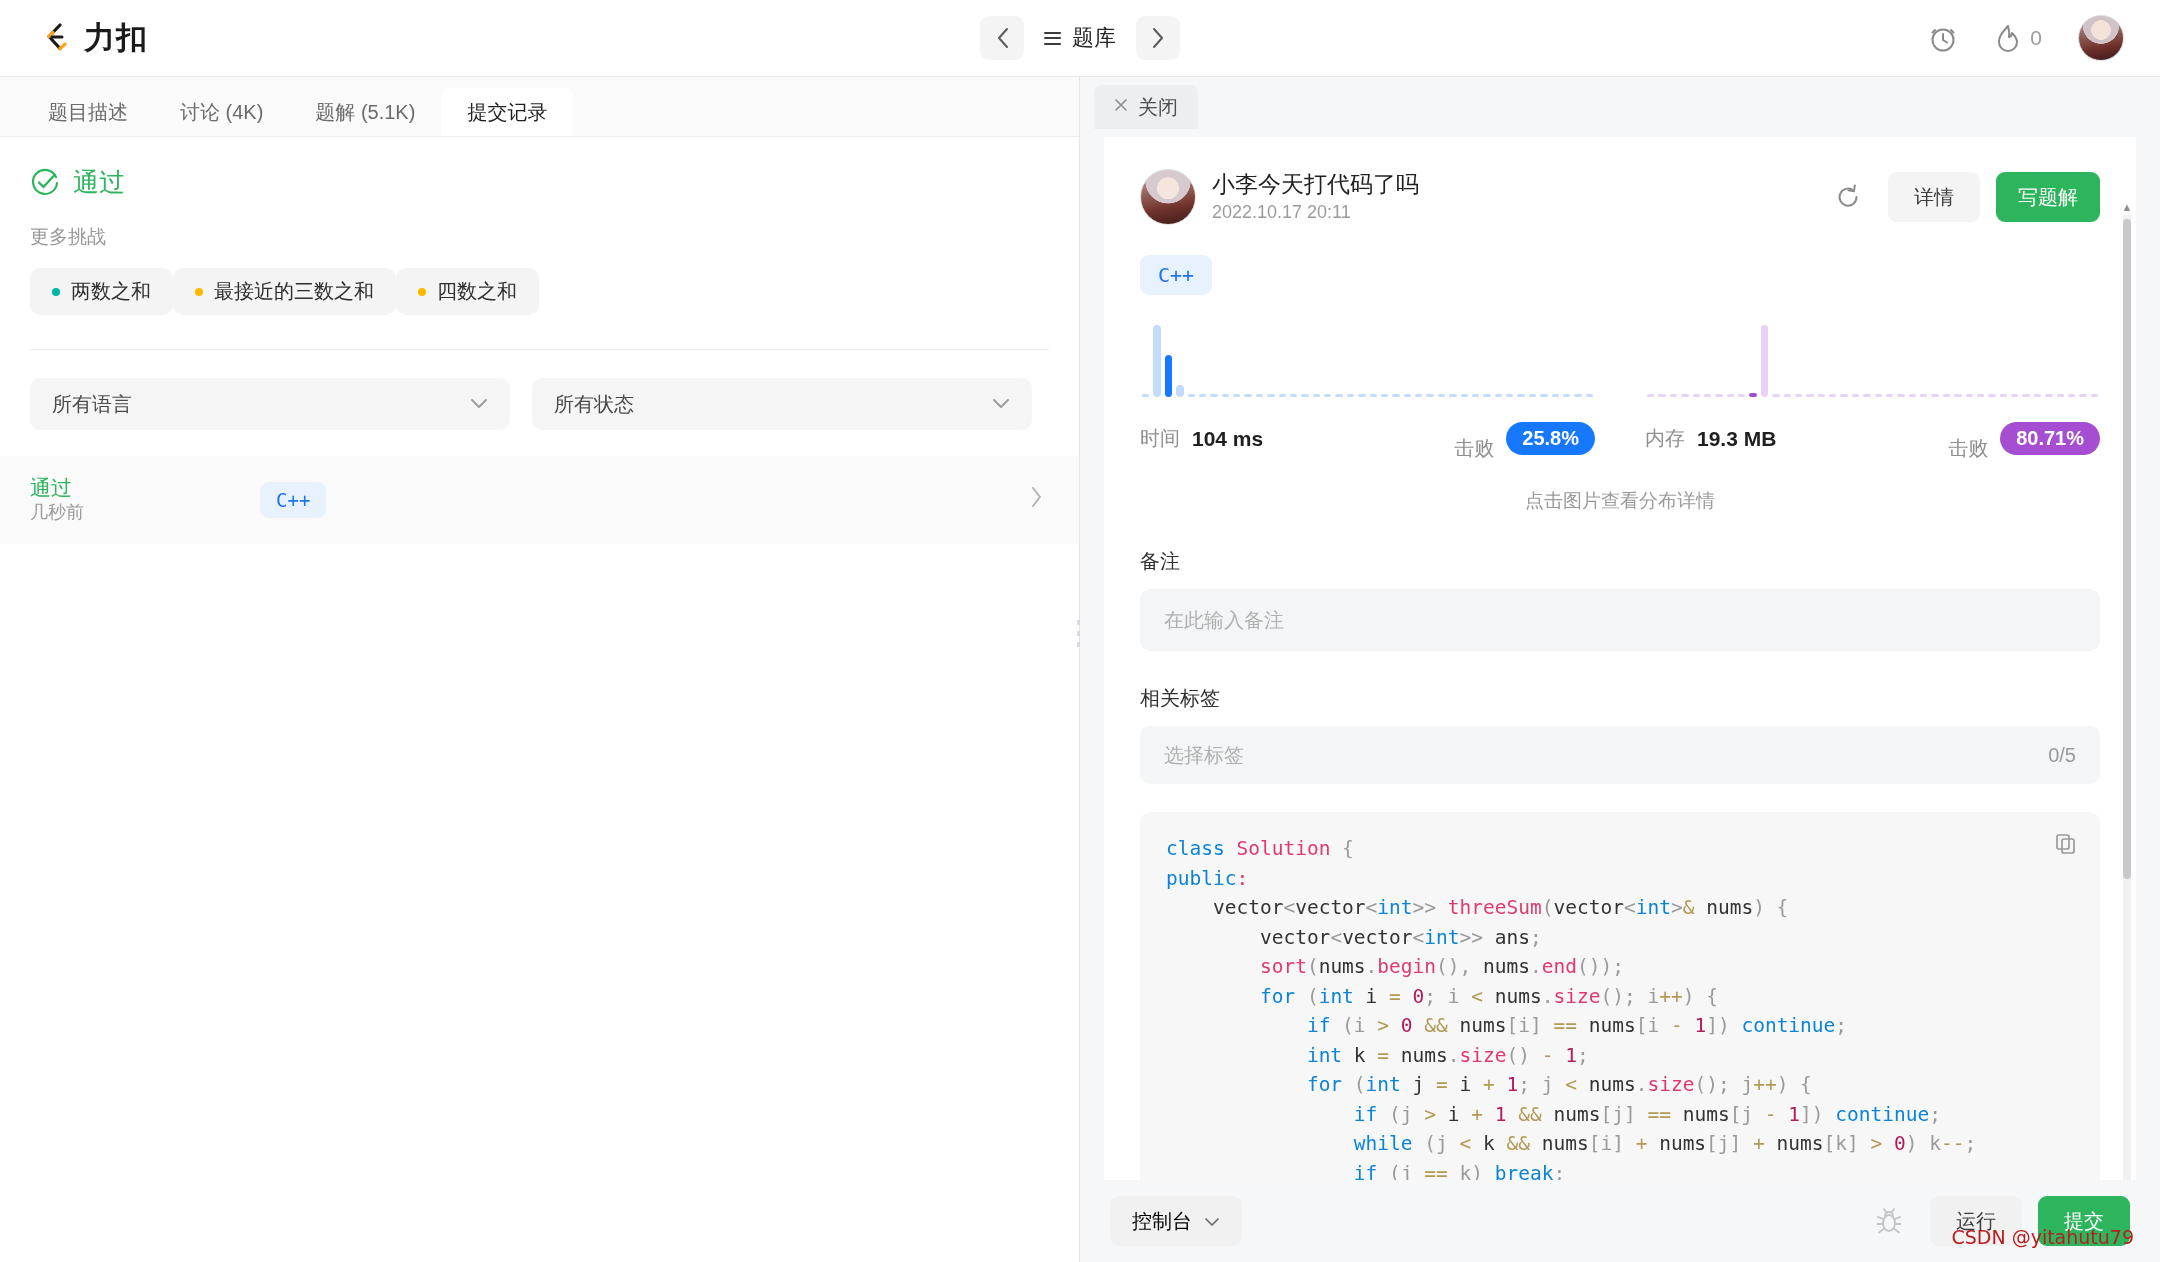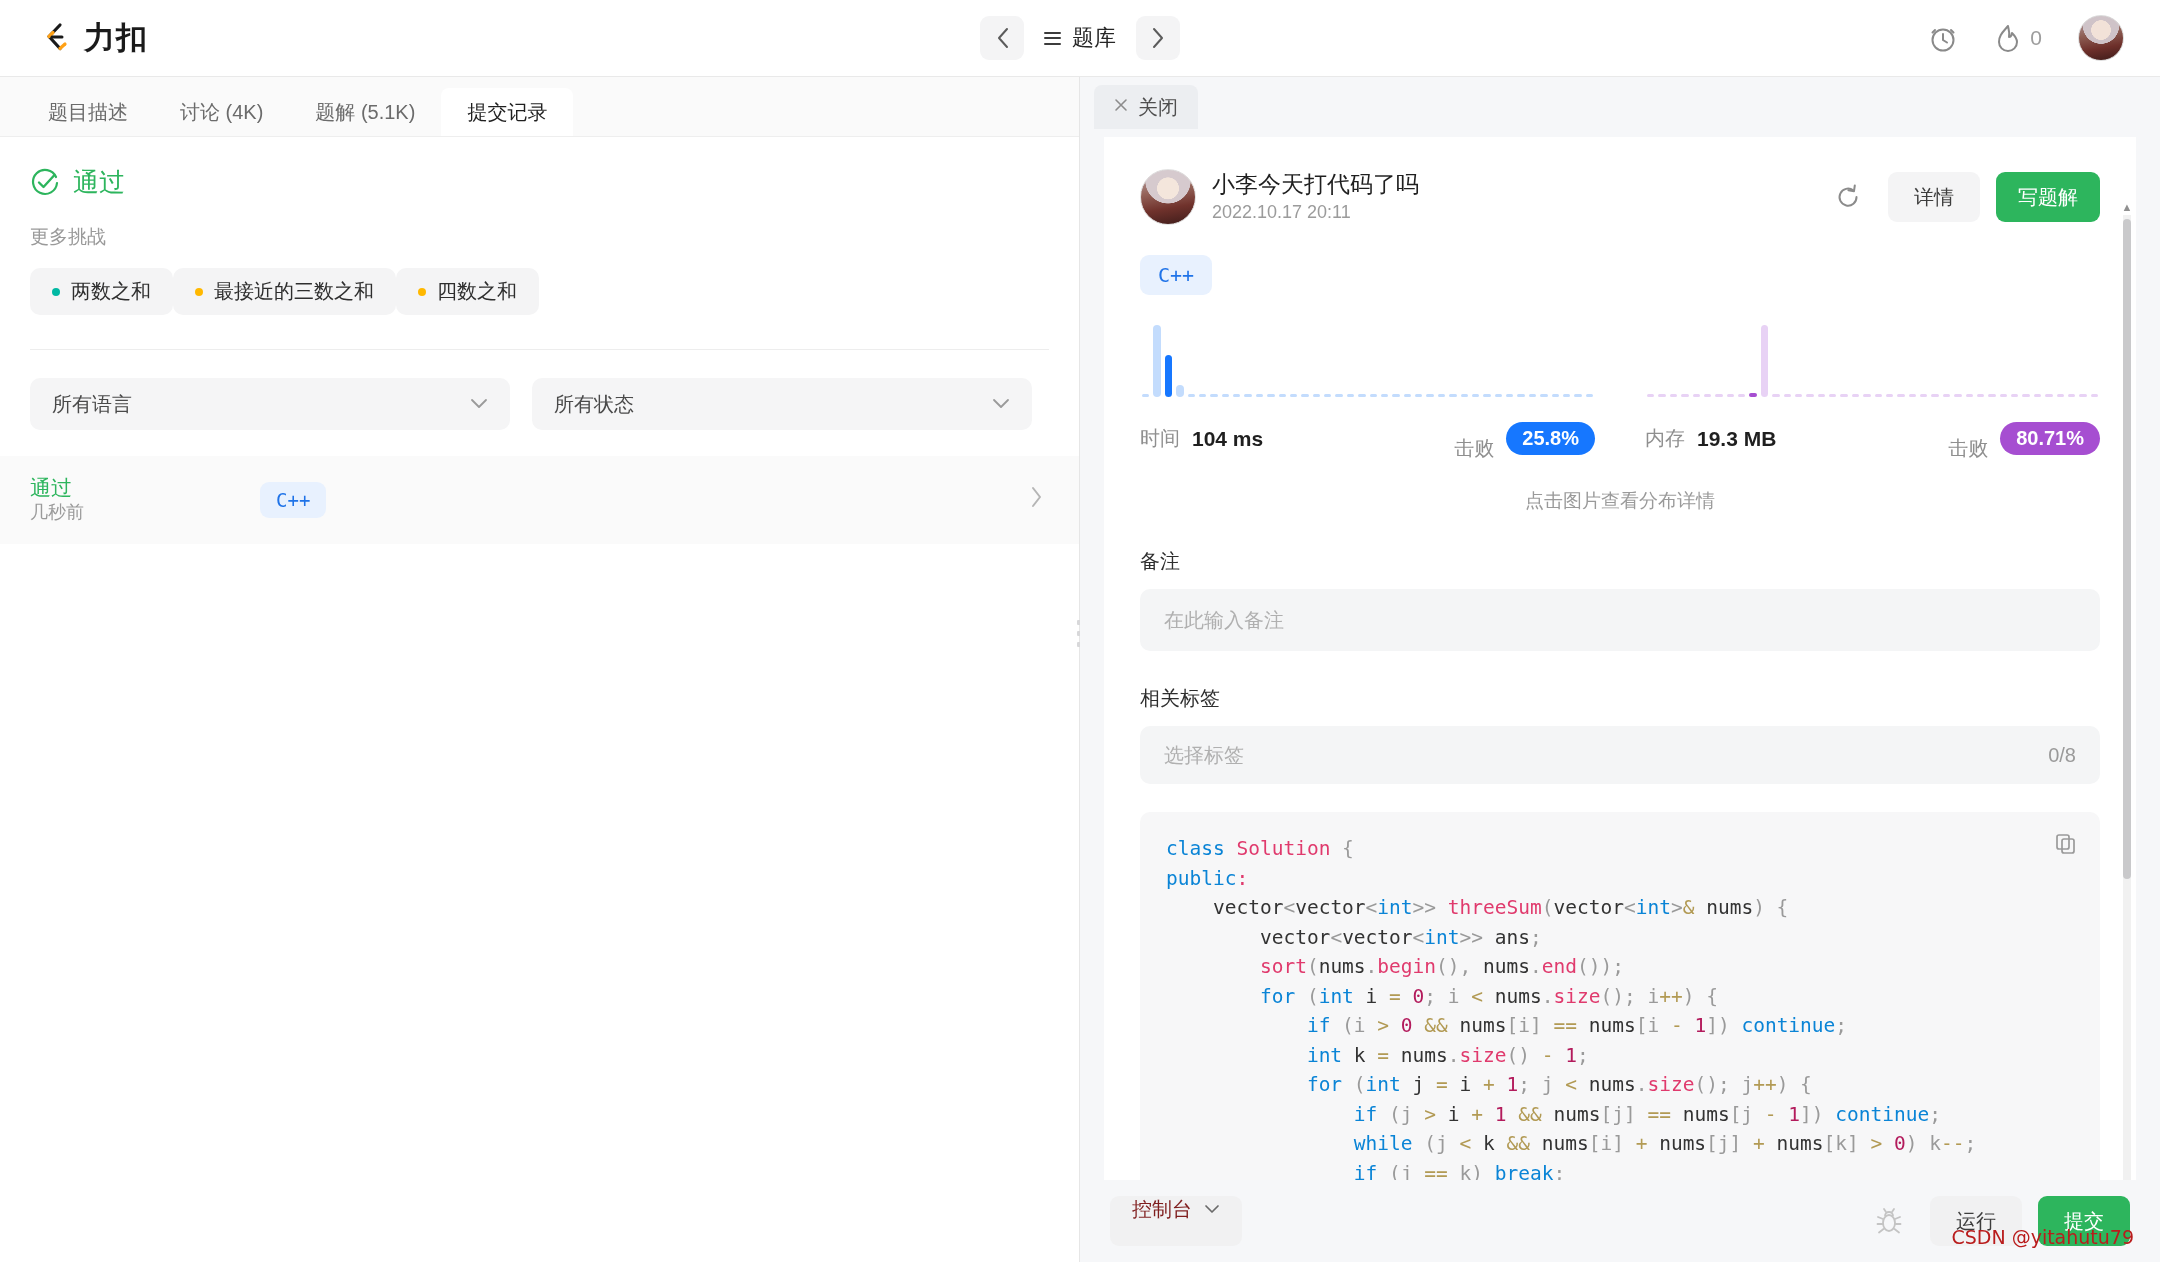--- a/index.html
+++ b/index.html
@@ -184,21 +184,21 @@
   .p  { color:#9a9a9a; }   
   .id { color:#333333; }
 
   
   .bottombar {
     position:absolute; left:1080px; bottom:0; width:1080px; height:82px;
     background:#f6f7f9; display:flex; align-items:center; padding:0 30px;
   }
   .console-btn {
     background:#f1f1f2; border-radius:9px; height:50px; padding:0 22px;
-    display:flex; align-items:flex-start; gap:12px; font-size:20px; color:#7f1d1d; cursor:pointer;
+    display:flex; align-items:center; gap:12px; font-size:20px; color:#000000; cursor:pointer;font-family:Liberation Mono, monospace;
   }
   .bb-spacer { flex:1; }
   .bug-ico { color:#c4c4c4; margin-right:26px; cursor:pointer; display:flex; }
   .btn-run {
     background:#f1f1f2; border-radius:9px; height:50px; padding:0 26px;
     display:flex; align-items:center; font-size:20px; color:#3d3d3d; cursor:pointer; margin-right:16px;
   }
   .btn-submit {
     background:#2db55d; border-radius:9px; height:50px; padding:0 26px;
     display:flex; align-items:center; font-size:20px; color:#fff; cursor:pointer;
@@ -494,21 +494,21 @@
       <div class="chart-hint">点击图片查看分布详情</div>
 
       <div class="field-label">备注</div>
       <div class="field-box note-box" placeholder="在此输入备注">
         <span>在此输入备注</span>
       </div>
 
       <div class="field-label">相关标签</div>
       <div class="field-box tag-box" placeholder="选择标签">
         <span>选择标签</span>
-        <span class="tag-count">0/8</span>
+        <span class="tag-count">0/5</span>
       </div>
 
       <div class="code-card">
         <span class="copy-ico">
           <svg width="24" height="24" viewBox="0 0 24 24">
             <rect x="3" y="3" width="12" height="14" rx="2" fill="none" stroke="#9a9a9a" stroke-width="1.7"></rect>
             <rect x="8" y="7" width="12" height="14" rx="2" fill="none" stroke="#9a9a9a" stroke-width="1.7"></rect>
           </svg>
         </span>
         <pre class="code"><span class="k">class </span><span class="t">Solution</span><span class="p"> {</span>

